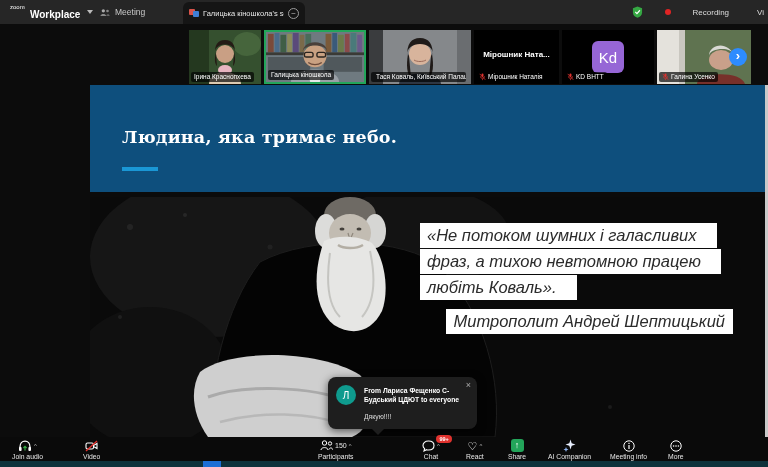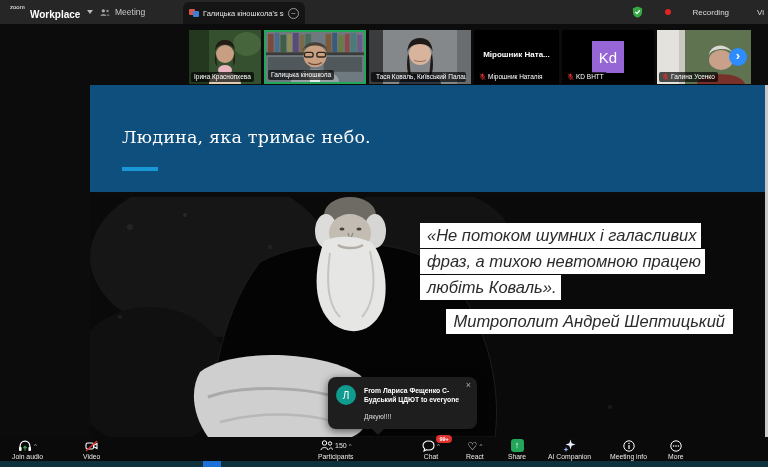--- a/index.html
+++ b/index.html
@@ -39,36 +39,36 @@
   .strip { position:absolute; left:152px; top:30px; height:54px; display:flex; gap:3px;padding-left:37px; }
   .tile { position:relative; height:54px; overflow:hidden; background:#000; }
   .tile.active { border:2px solid #23a55a; }
   .name-tag {
     position:absolute; left:2px; bottom:2px; max-width:93%;
     background:rgba(0,0,0,.68); color:#fff; font-size:6.5px; line-height:8px;
     padding:1px 3px; border-radius:2px; white-space:nowrap; overflow:hidden;
     display:flex; align-items:center; gap:2px;
   }
   .center-name { position:absolute; left:0; right:0; top:20px; text-align:center; color:#fff; font-size:8px; font-weight:bold; }
-  .kd-avatar { position:absolute; left:50%; top:50%; transform:translate(-50%,-50%); width:32px; height:32px; border-radius:0; background:#9666d6; color:#fff; font-size:15px; display:flex; align-items:center; justify-content:center; }
+  .kd-avatar { position:absolute; left:50%; top:50%; transform:translate(-50%,-50%); width:32px; height:32px; border-radius:6px; background:#9666d6; color:#fff; font-size:15px; display:flex; align-items:center; justify-content:center; }
   .tile svg.vid { position:absolute; inset:0; width:100%; height:100%; }
   .next-btn {
     position:absolute; left:729px; top:48px; width:18px; height:18px; border-radius:50%;
     background:#2d8cff; color:#fff; font-size:13px; line-height:16px; text-align:center; font-weight:bold;
   }
 
   
   .share-area { position:absolute; left:90px; top:85px; width:675px; height:352px; background:#0b0b0b; }
   .edge-strip { position:absolute; left:765px; top:85px; width:3px; height:352px; background:#c9c9c9; }
   .slide-header { position:absolute; left:0; top:0; width:675px; height:107px; background:#0e4f7d; }
-  .slide-title { position:absolute; left:32px; top:42px; color:#fff; font-family:"DejaVu Serif", serif; font-weight:normal; font-size:17.5px; letter-spacing:.2px; }
+  .slide-title { position:absolute; left:32px; top:42px; color:#fff; font-family:"DejaVu Serif", serif; font-weight:bold; font-size:17.5px; letter-spacing:.2px; }
   .slide-rule { position:absolute; left:32px; top:82px; width:36px; height:4px; background:#1a97d5; }
   .photo-slide { position:absolute; left:0; top:112px; width:675px; height:240px; overflow:hidden; background:#0a0a0a; }
   .quote { position:absolute; left:330px; top:26px; }
-  .qline { display:table; background:#fff; color:#2b2b2b; font-style:italic; font-size:16.5px; line-height:20px; padding:2px 4px 3px 7px; margin-bottom:1px; white-space:nowrap; }
+  .qline { display:table; background:#fff; color:#2b2b2b; font-style:italic; font-size:16.5px; line-height:20px; padding:2px 20px 3px 7px; margin-bottom:1px; white-space:nowrap; }
   .attrib-wrap { position:absolute; right:32px; top:112px; text-align:right; }
   .attrib { display:inline-block; background:#fff; color:#2b2b2b; font-style:italic; font-size:16.5px; padding:3px 8px; white-space:nowrap; }
 
   
   .chat-popup {
     position:absolute; left:328px; top:377px; width:149px; height:52px;
     background:#1e1e1e; border-radius:8px; box-shadow:0 2px 8px rgba(0,0,0,.6);
   }
   .chat-popup:after { content:""; position:absolute; left:44px; bottom:-6px; width:0; height:0; border-left:6px solid transparent; border-right:6px solid transparent; border-top:6px solid #1e1e1e; }
   .cp-avatar { position:absolute; left:8px; top:8px; width:20px; height:20px; border-radius:50%; background:#0f9b8e; color:#fff; font-size:10px; display:flex; align-items:center; justify-content:center; }

